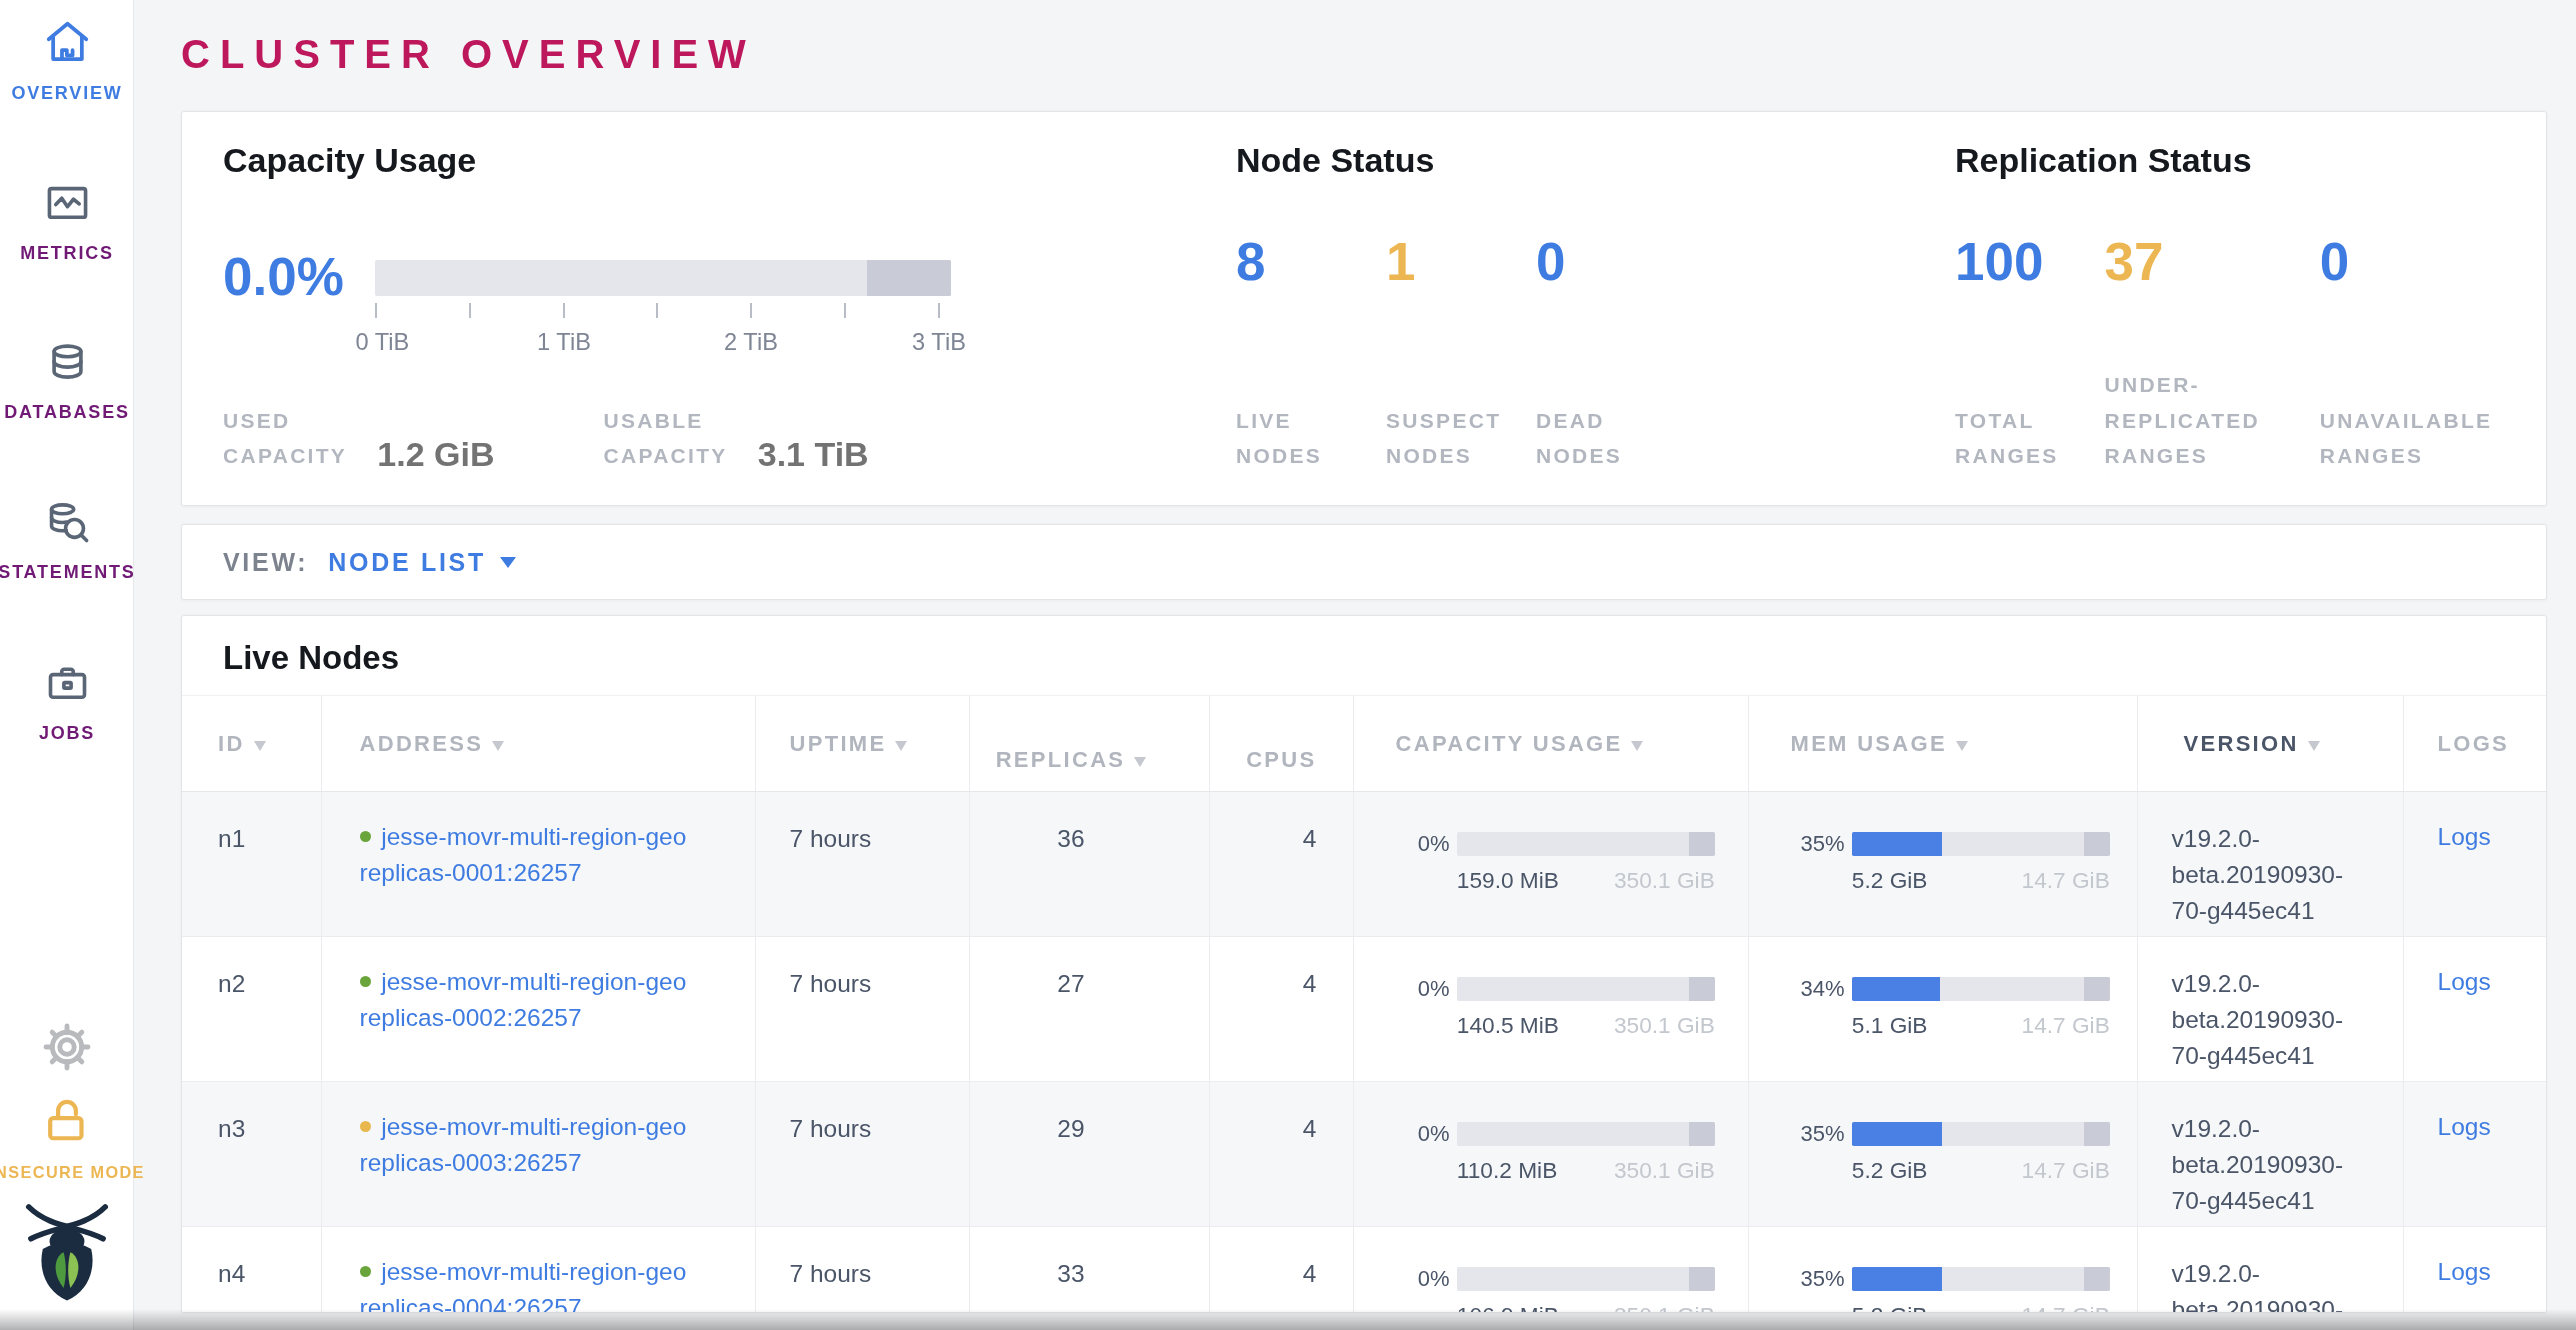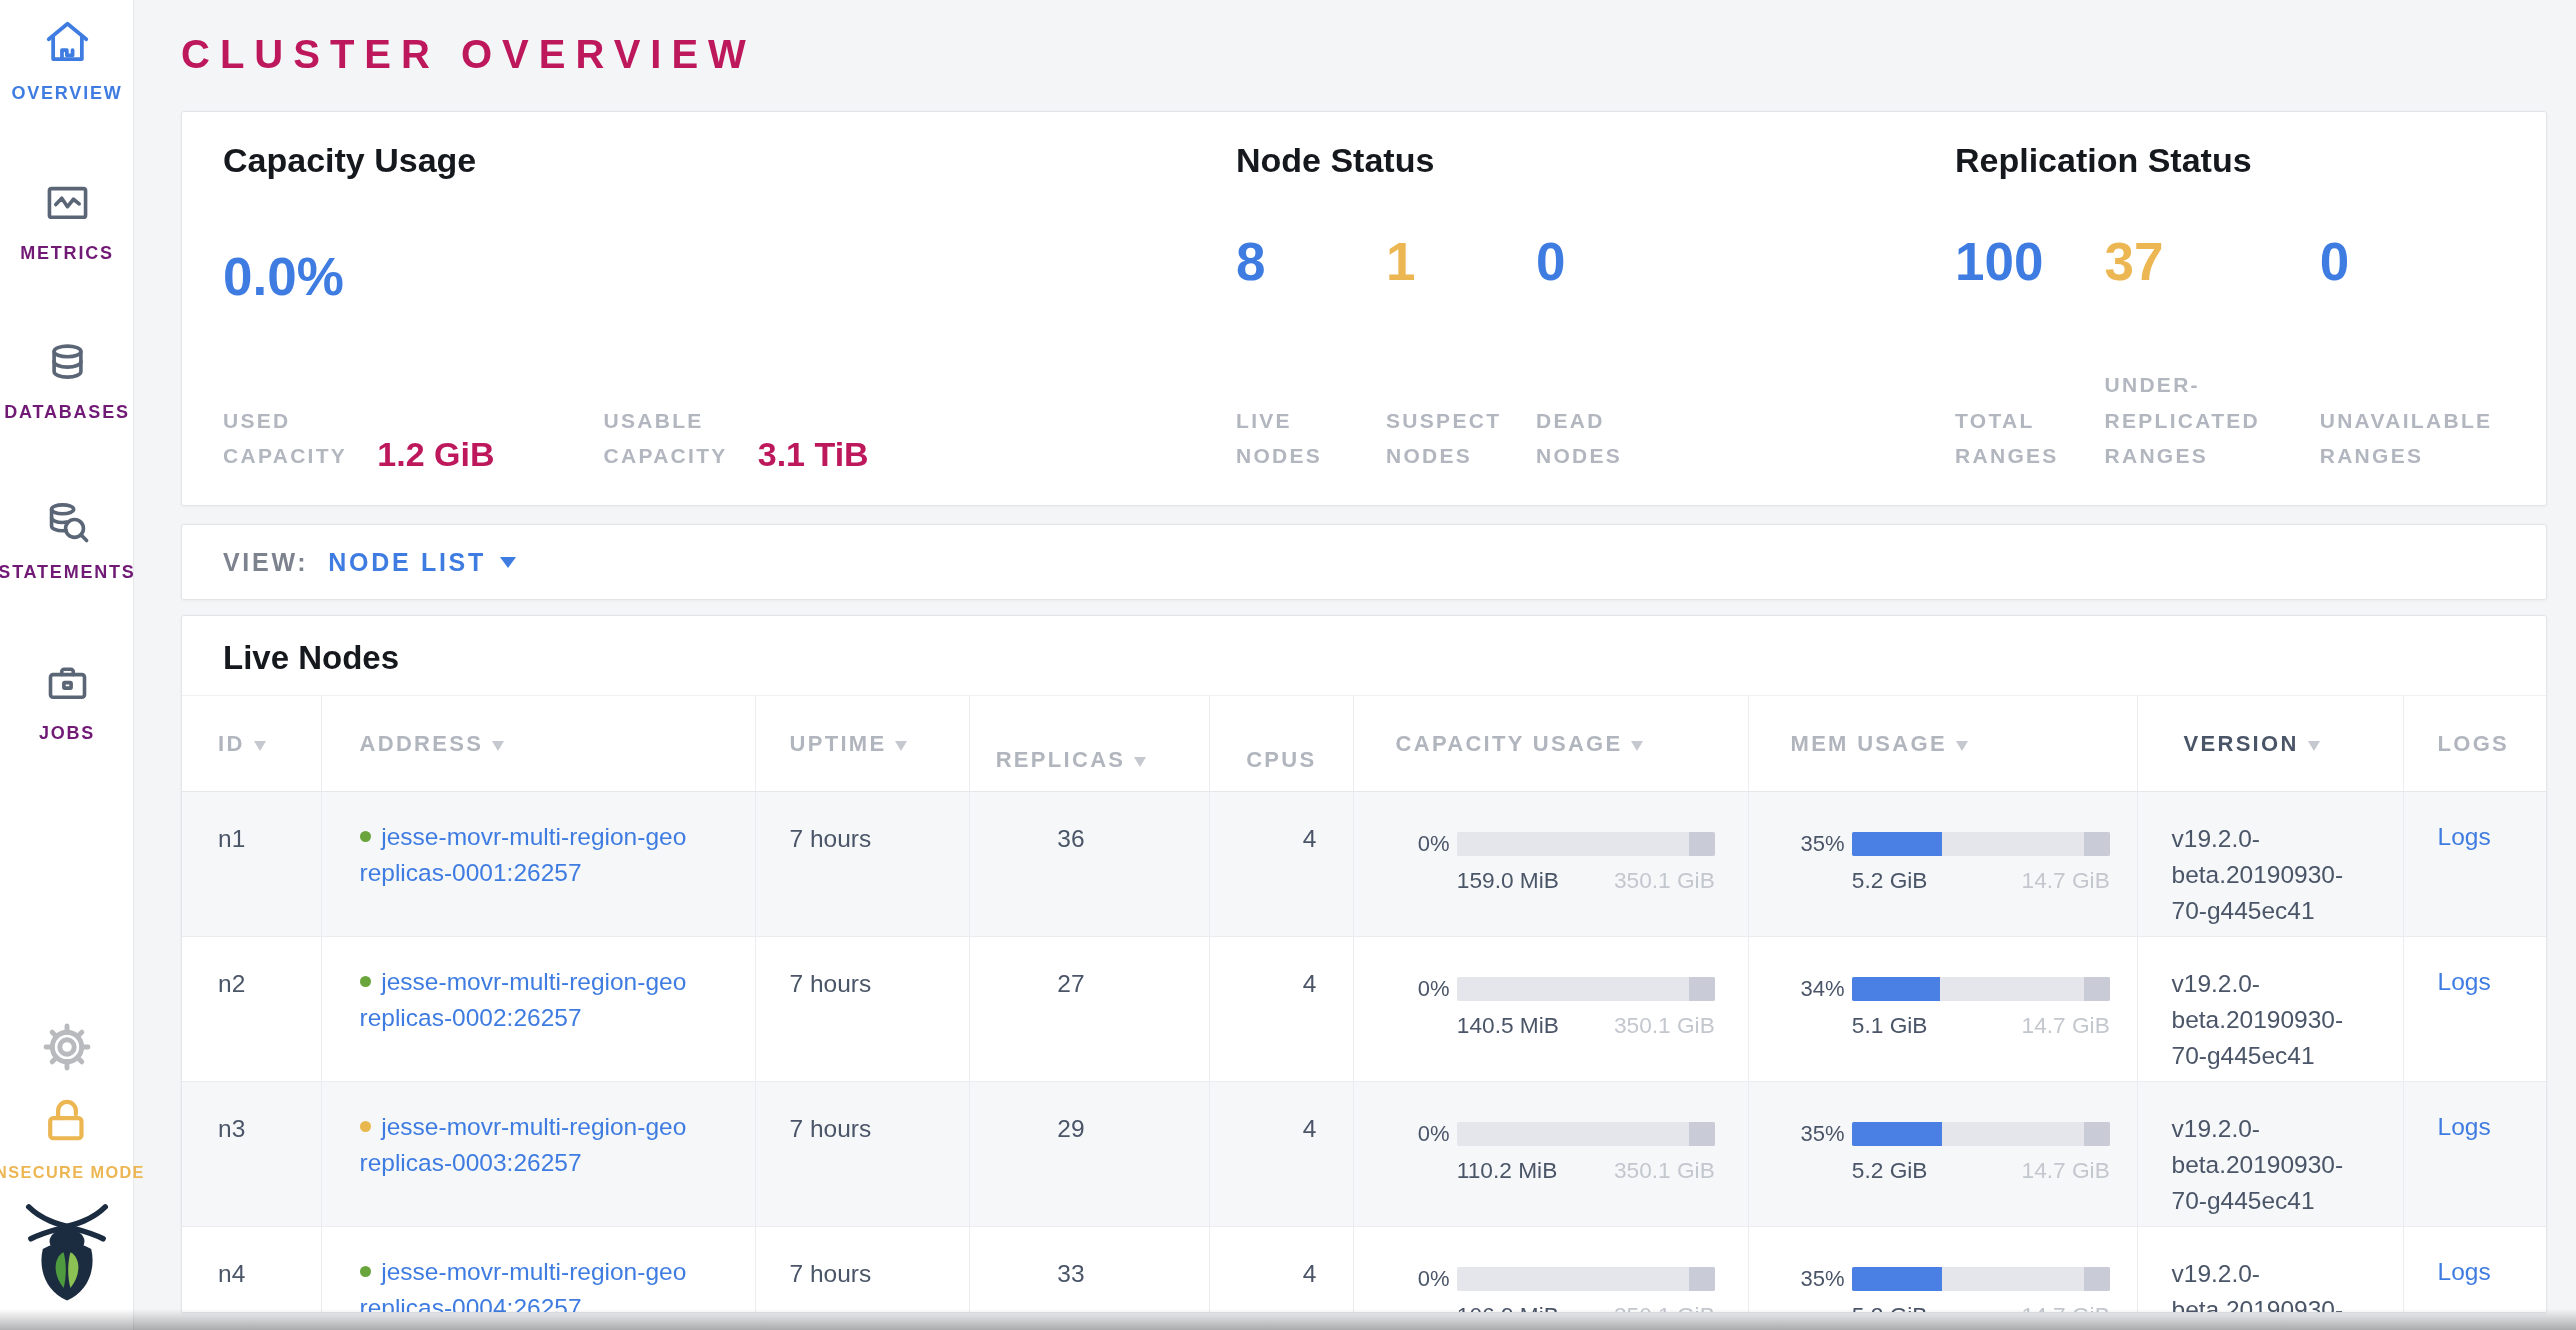--- a/index.html
+++ b/index.html
@@ -45,21 +45,21 @@
   .cap-other { position:absolute; left:85.4%; right:0; top:0; bottom:0; background:#c9ccd6; }
   .cap-fill { position:absolute; left:0; top:0; bottom:0; background:#3f7ce1; }
   .ticks { position:relative; height:16.3px; margin-top:7.3px; }
   .tick { position:absolute; top:0; width:1.8px; height:14.5px; background:#b9bdc6; }
   .tick-labels { position:relative; height:27px; margin-top:9px; }
   .tick-labels span { position:absolute; transform:translateX(-50%); font-size:23.6px; color:#7e8594; white-space:nowrap; }
 
   .legend { margin-top:auto; display:flex; gap:109px; }
   .legend-item { display:flex; align-items:flex-end; gap:16.3px; }
   .legend-label { width:138px; font-size:21px; font-weight:600; letter-spacing:2.3px; color:#b2b6bf; line-height:1.7; }
-  .legend-value { font-size:34px; font-weight:600; color:#be185d; line-height:1; padding-bottom:2.7px; white-space:nowrap; }
+  .legend-value { font-size:34px; font-weight:600; color:#737373; line-height:1; padding-bottom:2.7px; white-space:nowrap; }
 
   .stats-row { display:flex; height:100%; }
   .stat { display:flex; flex-direction:column; }
   .stat-value { font-size:53px; font-weight:600; line-height:1; }
   .stat-value.blue { color:#3f7ce1; }
   .stat-value.yellow { color:#ecb753; }
   .stat-label { margin-top:auto; font-size:21px; font-weight:600; letter-spacing:2.3px; color:#b2b6bf; line-height:1.7; }
   .w-narrow { max-width:127px; }
   .w-mid { max-width:195px; }
   .w-wide { max-width:186px; }
@@ -226,20 +226,41 @@
 
     <h1 class="page-title">CLUSTER OVERVIEW</h1>
 
     <section class="card summary-card">
 
       <div class="sec sec-cap">
         <h2>Capacity Usage</h2>
         <div class="sec-body">
           <div class="gauge">
             <div class="big-pct">0.0%</div>
+            <div class="bar-wrap">
+              <div class="cap-track">
+                <div class="cap-other"></div>
+                <div class="cap-fill" style="width: 0%;"></div>
+              </div>
+              <div class="ticks">
+                <span class="tick" style="left:0px"></span>
+                  <span class="tick" style="left:94px"></span>
+                <span class="tick" style="left:188px"></span>
+                  <span class="tick" style="left:281px"></span>
+                <span class="tick" style="left:375px"></span>
+                  <span class="tick" style="left:469px"></span>
+                <span class="tick" style="left:563px"></span>
+              </div>
+              <div class="tick-labels">
+                <span style="left:7.3px">0 TiB</span>
+                <span style="left:189px">1 TiB</span>
+                <span style="left:376px">2 TiB</span>
+                <span style="left:564px">3 TiB</span>
+              </div>
+            </div>
           </div>
           <div class="legend">
             <div class="legend-item">
               <span class="legend-label">USED CAPACITY</span>
               <span class="legend-value">1.2 GiB</span>
             </div>
             <div class="legend-item">
               <span class="legend-label">USABLE CAPACITY</span>
               <span class="legend-value">3.1 TiB</span>
             </div>

